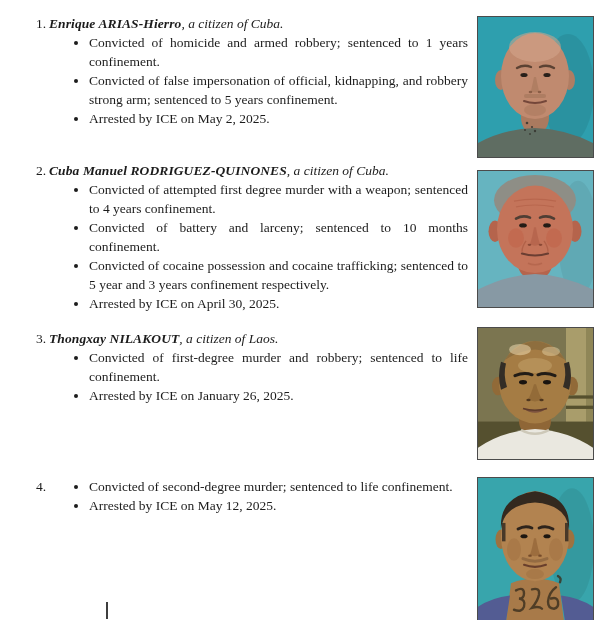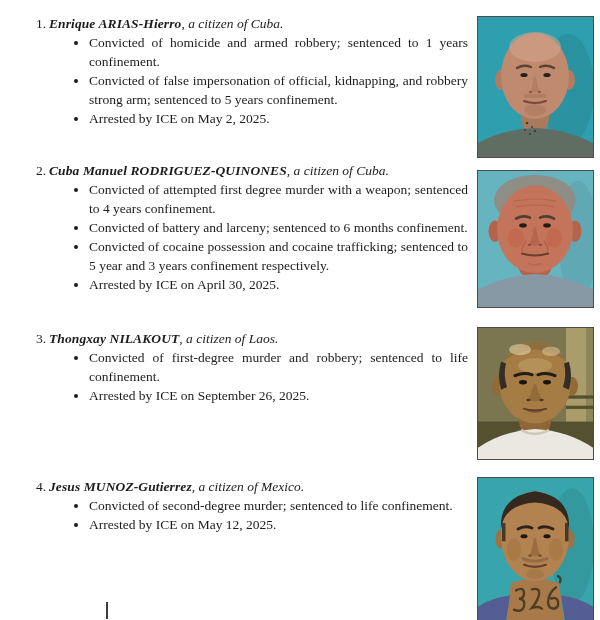--- a/index.html
+++ b/index.html
@@ -43,38 +43,37 @@
       <li>Convicted of false impersonation of official, kidnapping, and robbery strong arm; sentenced to 5 years confinement.</li>
       <li>Arrested by ICE on May 2, 2025.</li>
     </ul>
   </section>
 
   <section class="entry entry-2">
     <span class="num">2.</span>
     <p class="heading"><b>Cuba Manuel RODRIGUEZ-QUINONES</b><span>, a citizen of Cuba.</span></p>
     <ul class="bullets">
       <li>Convicted of attempted first degree murder with a weapon; sentenced to 4 years confinement.</li>
-      <li>Convicted of battery and larceny; sentenced to 6 months confinement.</li>
+      <li>Convicted of battery and larceny; sentenced to 10 months confinement.</li>
       <li>Convicted of cocaine possession and cocaine trafficking; sentenced to 5 year and 3 years confinement respectively.</li>
       <li>Arrested by ICE on April 30, 2025.</li>
     </ul>
   </section>
 
   <section class="entry entry-3">
     <span class="num">3.</span>
     <p class="heading"><b>Thongxay NILAKOUT</b><span>, a citizen of Laos.</span></p>
     <ul class="bullets">
       <li>Convicted of first-degree murder and robbery; sentenced to life confinement.</li>
-      <li>Arrested by ICE on September 26, 2025.</li>
+      <li>Arrested by ICE on January 26, 2025.</li>
     </ul>
   </section>
 
   <section class="entry entry-4">
     <span class="num">4.</span>
-    <p class="heading"><b>Jesus MUNOZ-Gutierrez</b><span>, a citizen of Mexico.</span></p>
     <ul class="bullets">
       <li>Convicted of second-degree murder; sentenced to life confinement.</li>
       <li>Arrested by ICE on May 12, 2025.</li>
     </ul>
   </section>
 
   <figure class="photo photo-1" aria-label="Mugshot of a bald man with stubble and neck tattoo marks, teal background, gray-green shirt">
     <svg viewBox="0 0 115 140" preserveAspectRatio="none">
       <rect x="0" y="0" width="115" height="140" fill="#2e9fae"></rect>
       <ellipse cx="90" cy="72" rx="26" ry="55" fill="#000000" opacity="0.08"></ellipse>

